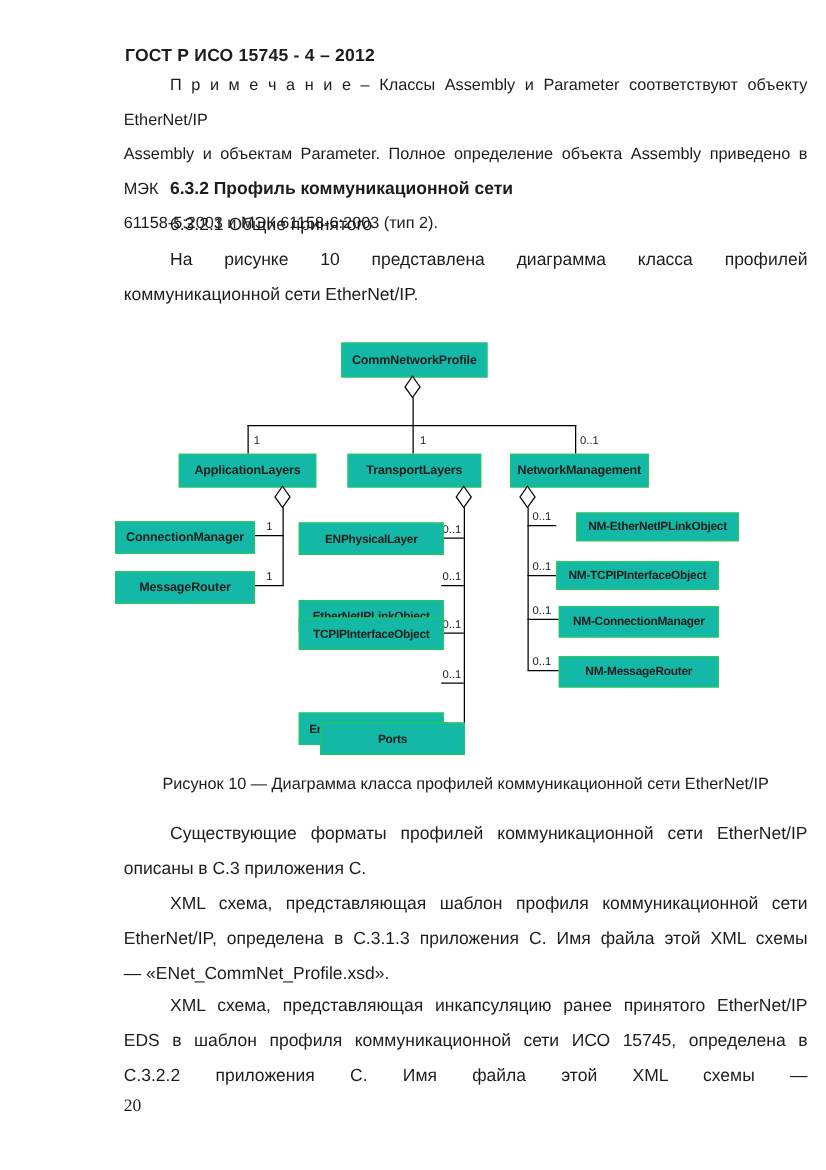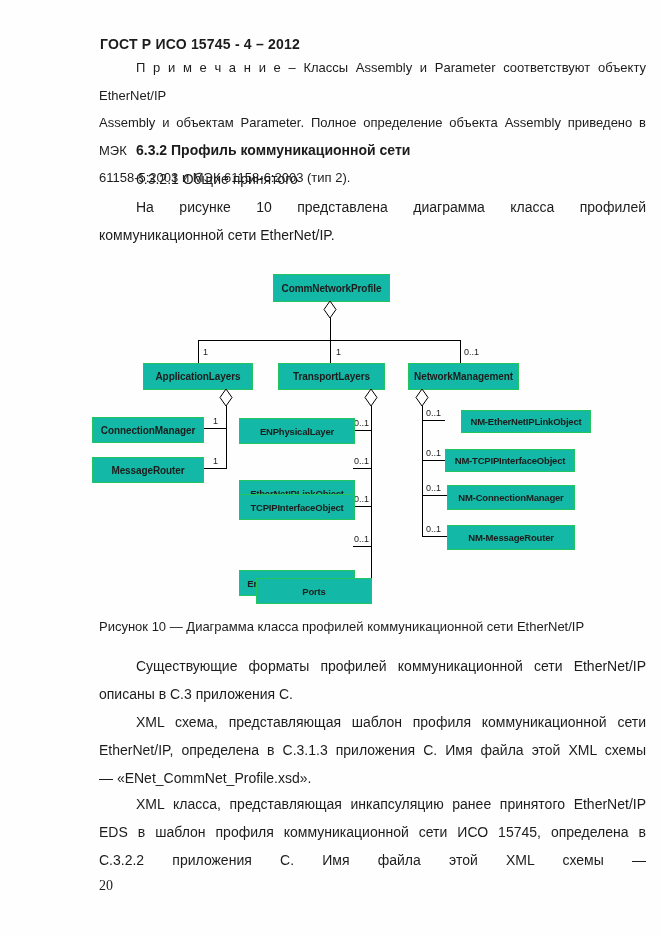--- a/index.html
+++ b/index.html
@@ -18,21 +18,21 @@
   .textblock{left:63px;width:547px;}
   .note{top:54px;font-size:13px;line-height:27.5px;}
   .body{font-size:14px;line-height:28px;}
   .line{display:block;}
   .j{text-align:justify;text-align-last:justify;}
   .l{text-align:left;}
   .ind{text-indent:37px;}
   .h1{left:100px;top:142px;font-size:14px;font-weight:bold;}
   .h2{left:100px;top:171px;font-size:14px;}
   .p1{top:193px;}
-  .caption{top:619px;font-size:13px;text-align:left;}
+  .caption{top:619px;font-size:13px;text-align:center;}
   .p2{top:652px;}
   .p3{top:708px;}
   .p4{top:790px;}
   .pagenum{left:63px;top:878px;font-family:"Liberation Serif", serif;font-size:14px;}
   
   .diagram{left:0;top:0;width:661px;height:936px;pointer-events:none;}
   .cbox{
     position:absolute;border:1px solid #22c55e;background:#14b8a6;
     display:flex;align-items:center;justify-content:center;
     font-weight:bold;font-size:10px;white-space:nowrap;letter-spacing:-0.1px;
@@ -143,20 +143,20 @@
     <span class="line l">описаны в С.3 приложения С.</span>
   </div>
 
   <div class="abs textblock body p3">
     <span class="line j ind">XML схема, представляющая шаблон профиля коммуникационной сети</span>
     <span class="line j">EtherNet/IP, определена в С.3.1.3 приложения С. Имя файла этой XML схемы</span>
     <span class="line l">— «ENet_CommNet_Profile.xsd».</span>
   </div>
 
   <div class="abs textblock body p4">
-    <span class="line j ind">XML класса, представляющая инкапсуляцию ранее принятого EtherNet/IP</span>
+    <span class="line j ind">XML схема, представляющая инкапсуляцию ранее принятого EtherNet/IP</span>
     <span class="line j">EDS в шаблон профиля коммуникационной сети ИСО 15745, определена в</span>
     <span class="line j">С.3.2.2 приложения С. Имя файла этой XML схемы —</span>
   </div>
 
   <div class="abs pagenum">20</div>
 
 </div>
 
 </body></html>

